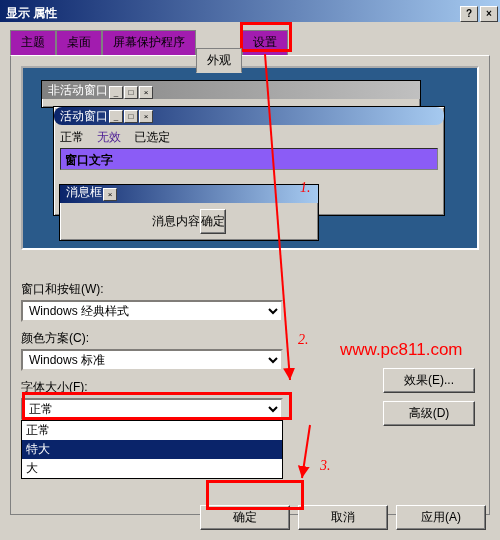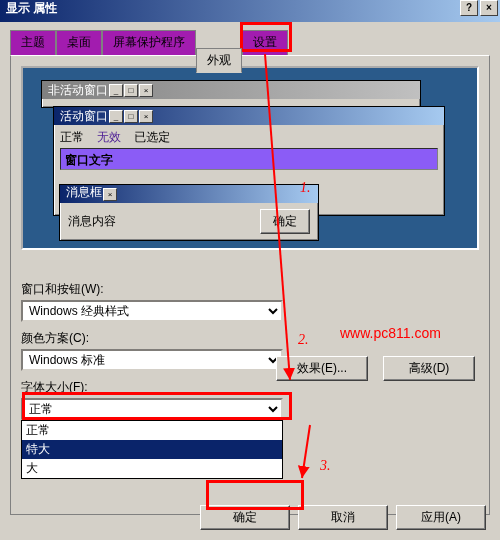--- a/index.html
+++ b/index.html
@@ -1,72 +1,72 @@
 <!DOCTYPE html>
 <html><head>
 <meta charset="utf-8">
 <style>
 * { box-sizing: border-box; margin: 0; padding: 0; font-family: "SimSun", "宋体", sans-serif; font-size: 12px; }
 body { background: #d4d0c8; width: 500px; height: 540px; overflow: hidden; position: relative; }
 
-.titlebar { background: linear-gradient(to right, #0a246a, #a6caf0); height: 22px; display: flex; align-items: flex-start; padding: 0 2px 0 6px; color: #fff; font-weight: bold; }
+.titlebar { background: linear-gradient(to right, #0a246a, #a6caf0); height: 22px; display: flex; align-items: flex-end; padding: 0 2px 0 6px; color: #fff; font-weight: bold; }
 .titlebar .spacer { flex: 1; }
 .tbtn { width: 18px; height: 16px; background: #d4d0c8; border: 1px solid; border-color: #fff #404040 #404040 #fff; margin-left: 2px; font-size: 10px; line-height: 14px; text-align: center; color: #000; font-weight: bold; cursor: pointer; }
 
 .tabs { display: flex; padding: 8px 10px 0 10px; }
 .tab { padding: 3px 10px; border: 1px solid #808080; border-bottom: none; background: #a21caf; margin-right: 0; cursor: pointer; }
 .tab.active { background: #d4d0c8; position: relative; top: 18px; border-bottom: 1px solid #d4d0c8; z-index: 2; }
 
 .panel { margin: 0 10px; border: 1px solid #808080; border-top: 1px solid #fff; padding: 10px; height: 460px; position: relative; background: #d4d0c8; }
 
 .preview { background: #2a5a8a; border: 2px inset #fff; height: 184px; padding: 12px 18px 8px 18px; position: relative; }
 
 .win { position: absolute; background: #d4d0c8; border: 1px solid #000; box-shadow: inset 1px 1px 0 #fff, inset -1px -1px 0 #808080; }
 .win-title { height: 18px; display: flex; align-items: center; padding: 0 2px 0 6px; color: #fff; font-size: 11px; }
-.win-title.inactive { background: linear-gradient(to right, #808080, #c0c0c0); }
-.win-title.active { background: linear-gradient(to right, #0a246a, #a6caf0); }
+.win-title.inactive { background: linear-gradient(to right, #808080, #c0c0c0); align-items: flex-end; }
+.win-title.active { background: linear-gradient(to right, #0a246a, #a6caf0); border-radius: 8px; }
 .wbtn { width: 14px; height: 13px; background: #d4d0c8; border: 1px solid; border-color: #fff #404040 #404040 #fff; margin-left: 1px; font-size: 8px; line-height: 11px; text-align: center; color: #000; }
 
 .win-inactive { left: 18px; top: 12px; width: 380px; height: 28px; }
 .win-active { left: 30px; top: 38px; width: 392px; height: 110px; }
 .win-body { padding: 4px 6px; font-size: 11px; }
 .win-body span { margin-right: 10px; }
 .disabled { color: #4c1d95; }
 .textbox { background: #8b5cf6; border: 1px inset #808080; height: 22px; padding: 3px 4px; margin-top: 2px; font-weight: bold; }
 
 .msgbox { position: absolute; left: 36px; top: 116px; width: 260px; background: #d4d0c8; border: 1px solid #000; box-shadow: inset 1px 1px 0 #fff, inset -1px -1px 0 #808080; }
 .msg-title { height: 18px; background: linear-gradient(to right, #0a246a, #a6caf0); color: #fff; padding: 2px 2px 2px 6px; display: flex; align-items: flex-end; }
-.msg-body { padding: 6px 8px; display: flex; justify-content: space-between; align-items: center; }
+.msg-body { padding: 6px 8px; display: flex; justify-content: center; align-items: center; }
 
-.btn { background: #d4d0c8; border: 1px solid; border-color: #fff #404040 #404040 #fff; padding: 3px 12px; cursor: pointer; box-shadow: inset -1px -1px 0 #808080; }
+.btn { background: #d4d0c8; border: 1px solid; border-color: #fff #404040 #404040 #fff; padding: 3px 0; cursor: pointer; box-shadow: inset -1px -1px 0 #808080; }
 .btn-wide { width: 90px; text-align: center; }
 
 .form { margin-top: 31px; }
 .row { margin-bottom: 2px; }
 .lbl { display: block; margin-bottom: 2px; }
 select, .combo { width: 262px; height: 22px; background: #fff; border: 2px inset #d4d0c8; font-size: 12px; padding: 1px 2px; }
 
-.side-btns { position: absolute; right: 14px; top: 300px; display: flex; flex-direction: row; gap: 15px; }
+.side-btns { position: absolute; right: 14px; top: 312px; display: flex; flex-direction: column; gap: 8px; }
 .side-btns .btn { width: 92px; }
 
 .dropdown-list { width: 262px; background: #fff; border: 1px solid #000; }
 .dropdown-list div { padding: 1px 4px; }
 .dropdown-list .sel { background: #0a246a; color: #ffffff; }
 
 .dlg-btns { position: absolute; bottom: 10px; right: 14px; display: flex; gap: 8px; }
 
 .hl { position: absolute; border: 3px solid #f00; pointer-events: none; }
 .hl1 { left: 240px; top: 22px; width: 52px; height: 30px; }
 .hl2 { left: 22px; top: 392px; width: 270px; height: 28px; }
 .hl3 { left: 206px; top: 480px; width: 98px; height: 30px; }
 .anno { position: absolute; color: #f00; font-family: serif; font-style: italic; font-size: 14px; pointer-events: none; }
 .a1 { left: 300px; top: 180px; }
 .a2 { left: 298px; top: 332px; }
 .a3 { left: 320px; top: 458px; }
-.url { position: absolute; left: 340px; top: 325px; color: #f00; font-size: 14px; }
+.url { position: absolute; left: 340px; top: 340px; color: #f00; font-size: 17px; }
 .arrow { position: absolute; pointer-events: none; }
 </style>
 </head>
 <body>
 
 <div class="titlebar">
   <span>显示 属性</span>
   <span class="spacer"></span>
   <div class="tbtn">?</div>
   <div class="tbtn">×</div>

